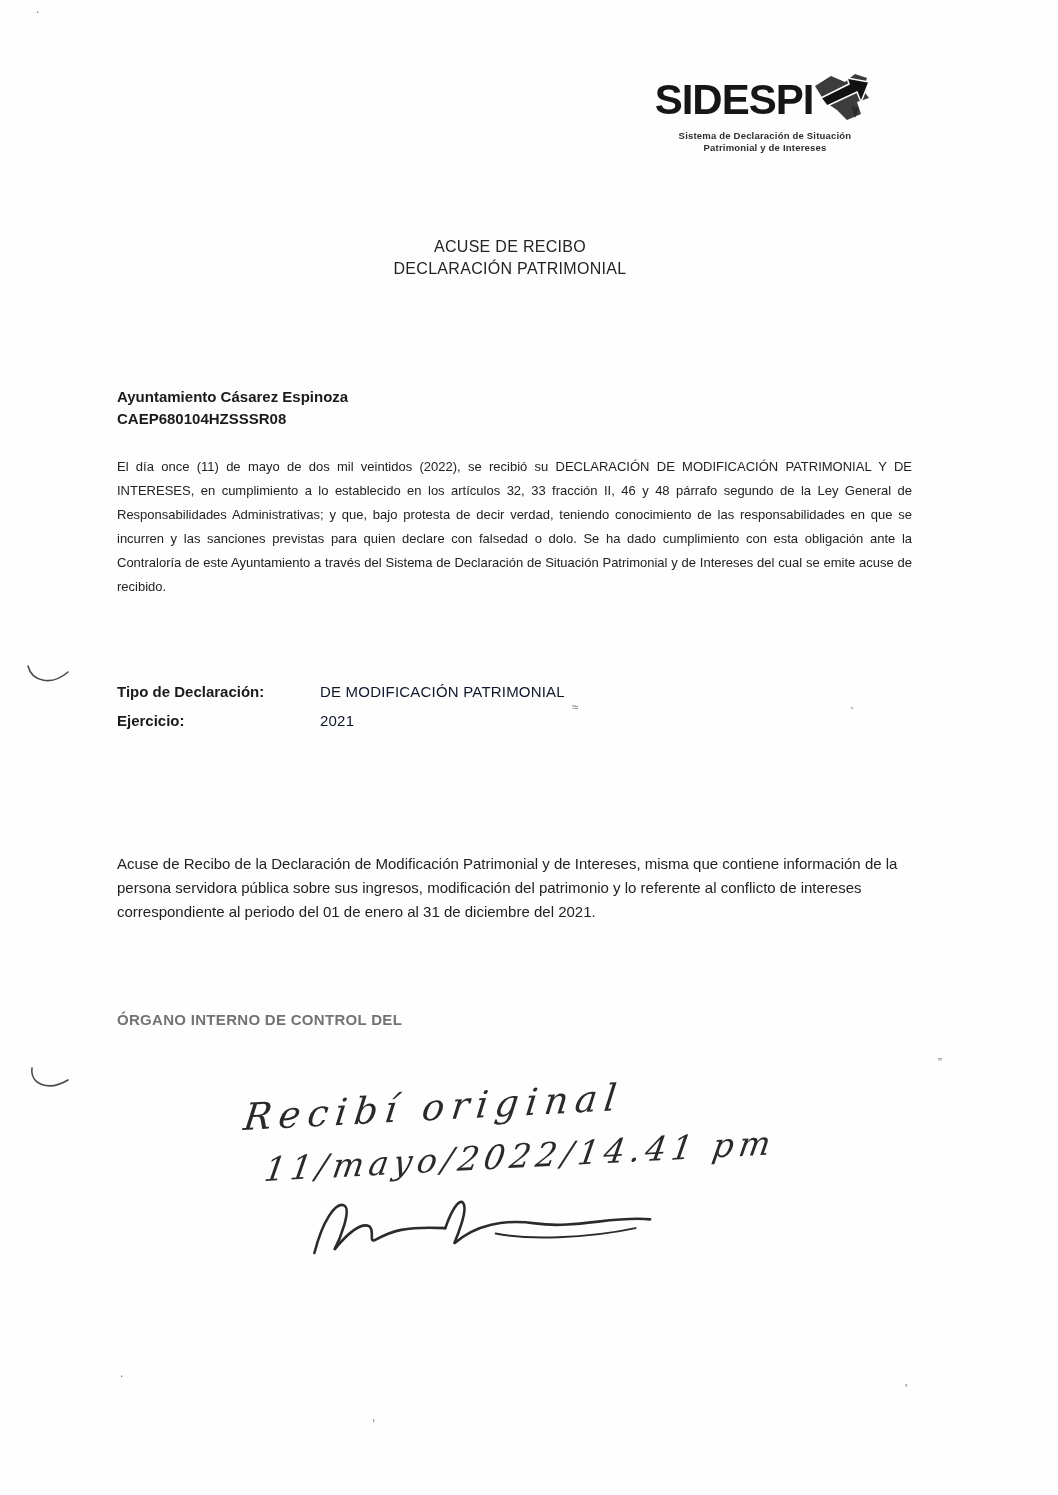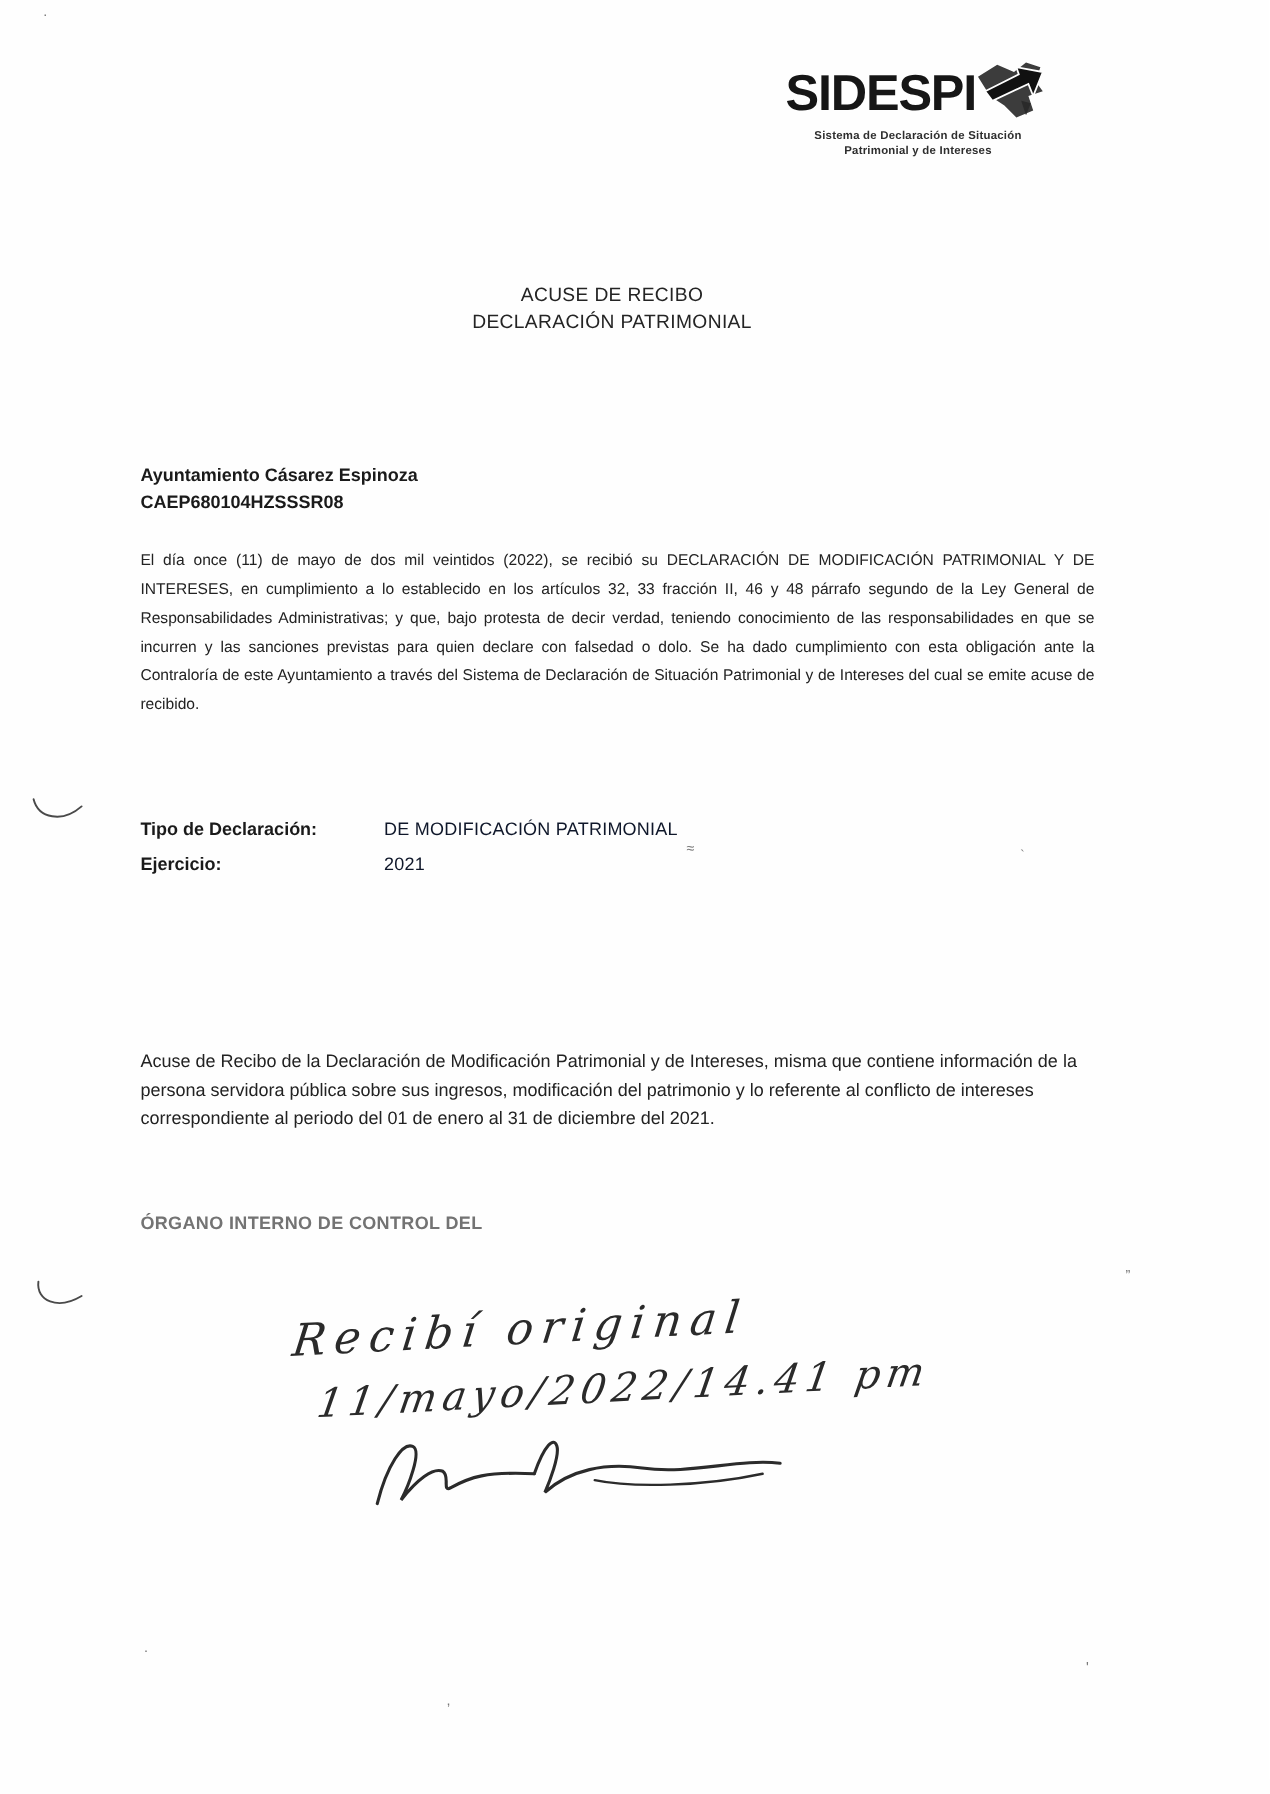--- a/index.html
+++ b/index.html
@@ -19,20 +19,21 @@
     top: 52px;
     left: 640px;
     width: 250px;
     text-align: center;
   }
   .logo-row {
     display: flex;
     align-items: center;
     justify-content: center;
     gap: 2px;
+    margin-top: 22px;
   }
   .brand {
     font-size: 42px;
     font-weight: bold;
     letter-spacing: -1px;
     color: #161616;
     line-height: 44px;
   }
   .logo-icon { width: 64px; height: 58px; margin-left: -4px; margin-top: -6px; }
   .tagline {
@@ -105,21 +106,20 @@
   
   .summary-par {
     position: absolute;
     top: 852px;
     left: 117px;
     width: 800px;
     font-size: 15px;
     line-height: 24px;
     text-align: left;
     color: #222222;
-    margin-top: 21px;
   }
 
   
   .office-heading {
     position: absolute;
     top: 1011px;
     left: 117px;
     font-size: 15px;
     font-weight: bold;
     letter-spacing: 0.3px;

